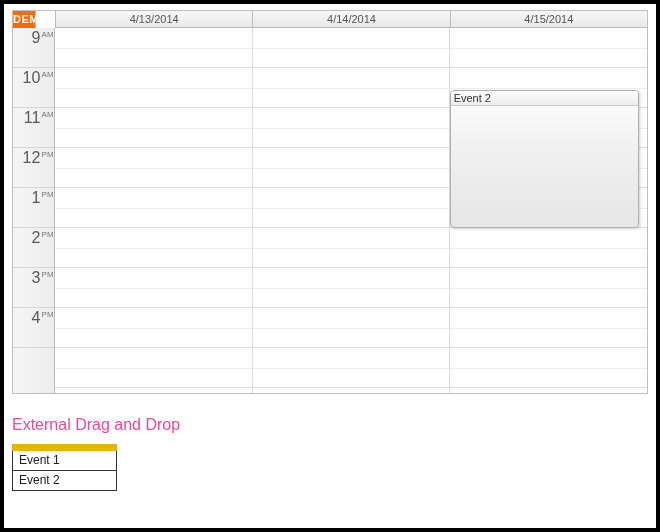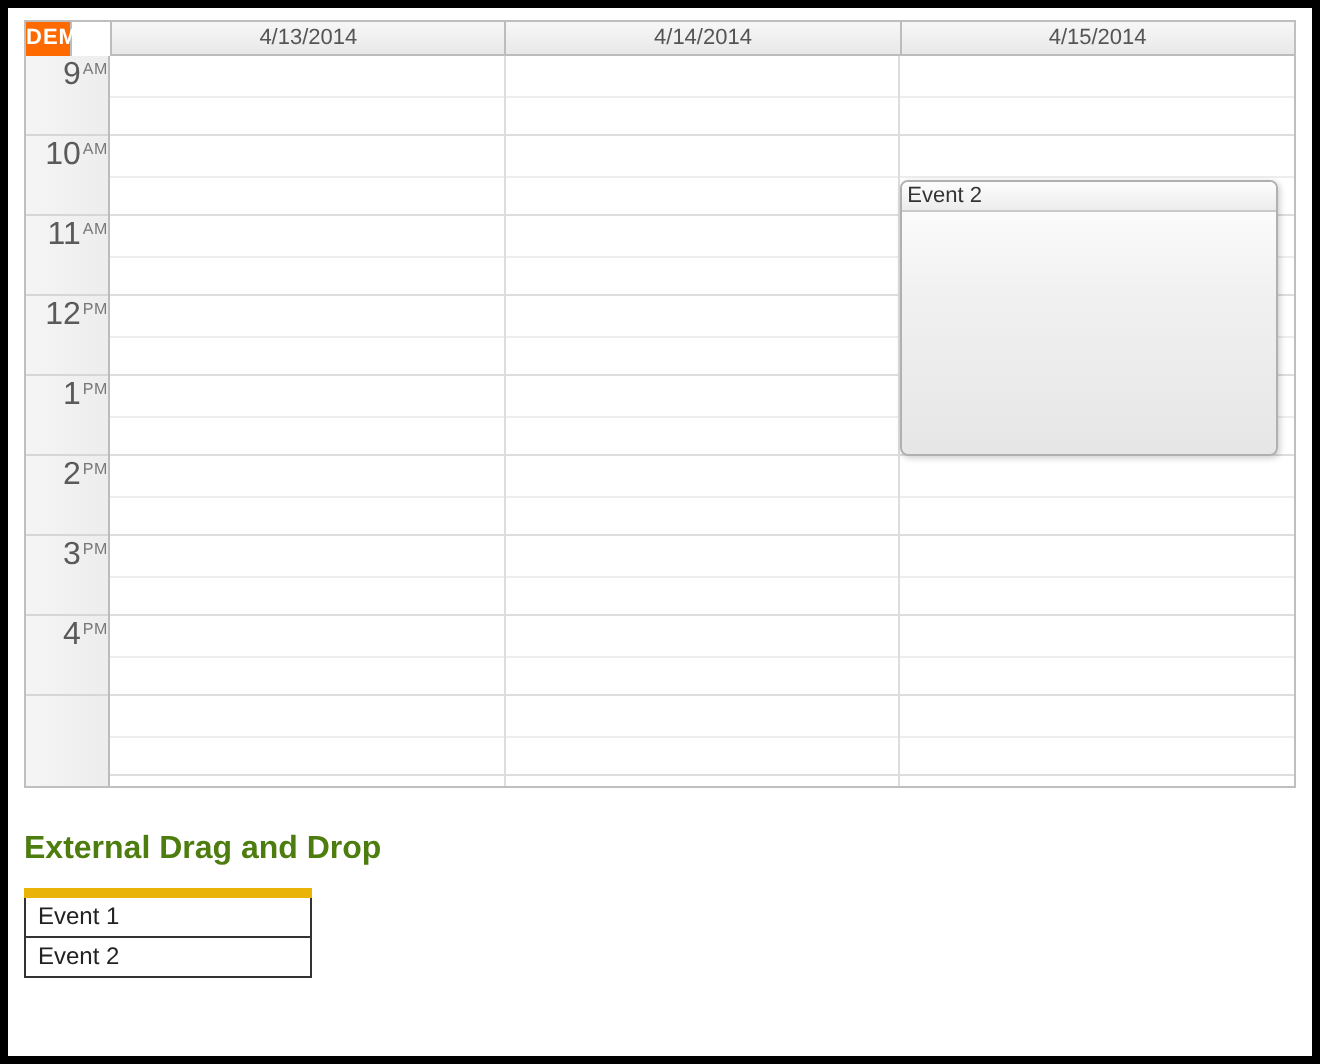--- a/index.html
+++ b/index.html
@@ -143,26 +143,26 @@
     color: #333;
     padding: 0 3px;
     line-height: 14px;
     white-space: nowrap;
     overflow: hidden;
   }
   .sub-heading {
     margin: 22px 0 10px 0;
     font-family: Verdana, Arial, sans-serif;
     font-size: 16px;
-    font-weight: bold;
-    color: #4d7c0f;
+    font-weight: normal;
+    color: #ec4899;
   }
   .external-list {
-    width: 144px;
-    border-top: 5px solid #eab308;
+    width: 105px;
+    border-top: 7px solid #eab308;
   }
   .external-item {
     border: 1px solid #333;
     border-top: none;
     height: 20px;
     line-height: 18px;
     padding: 0 6px;
     font-size: 12px;
     color: #222;
     cursor: move;

